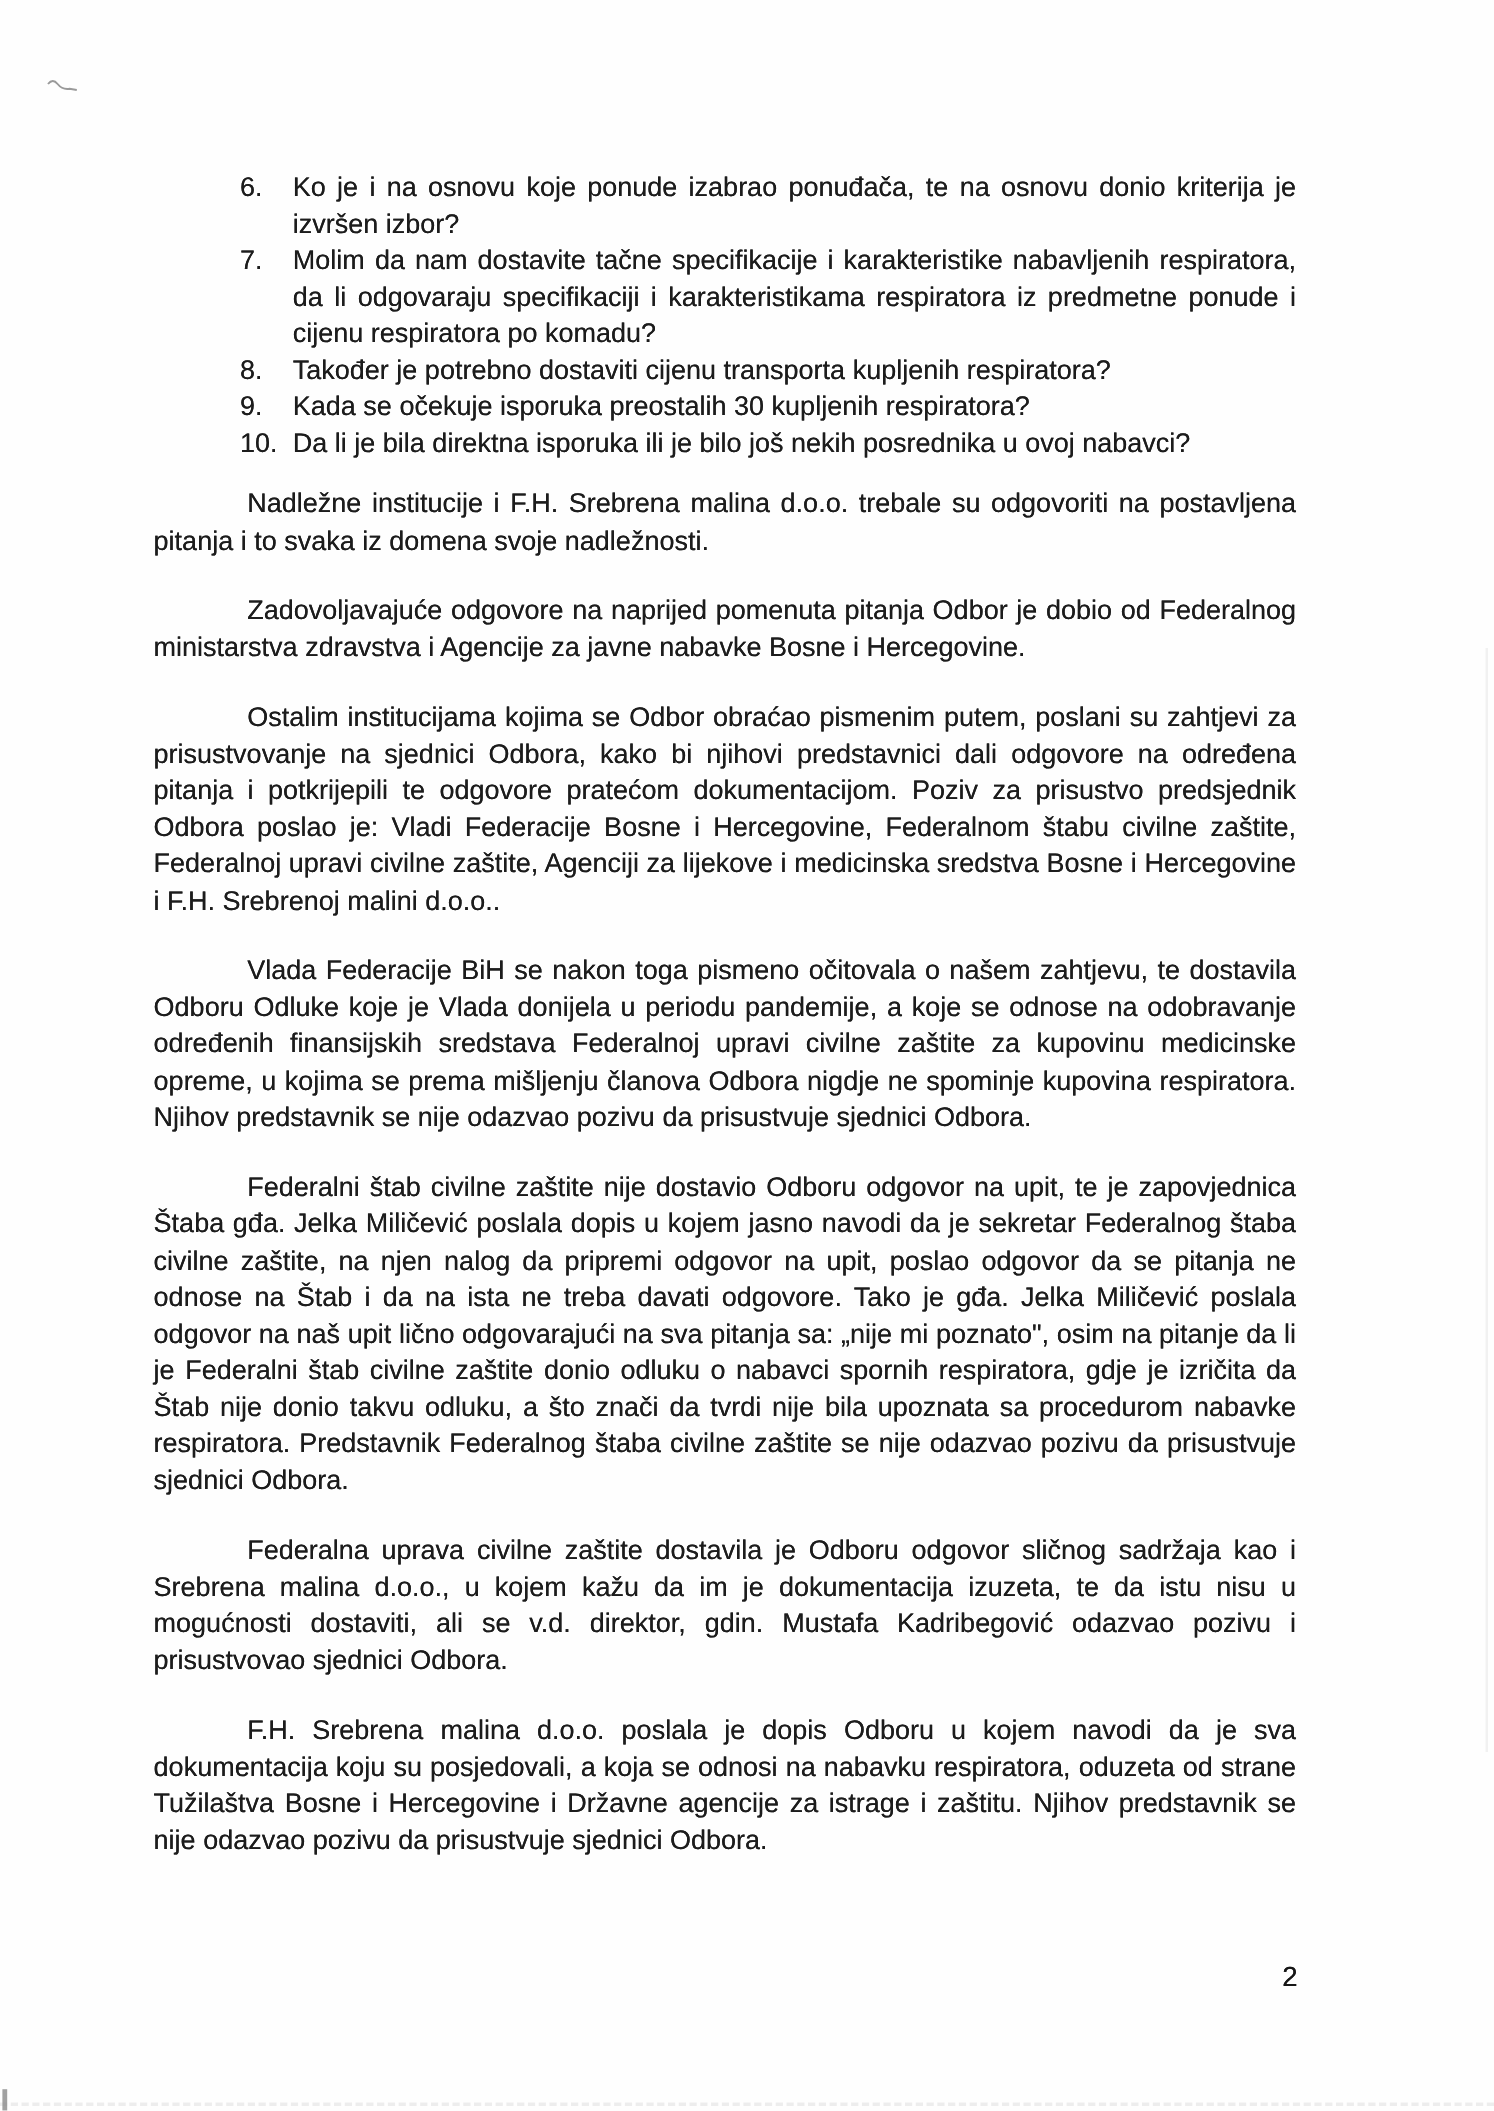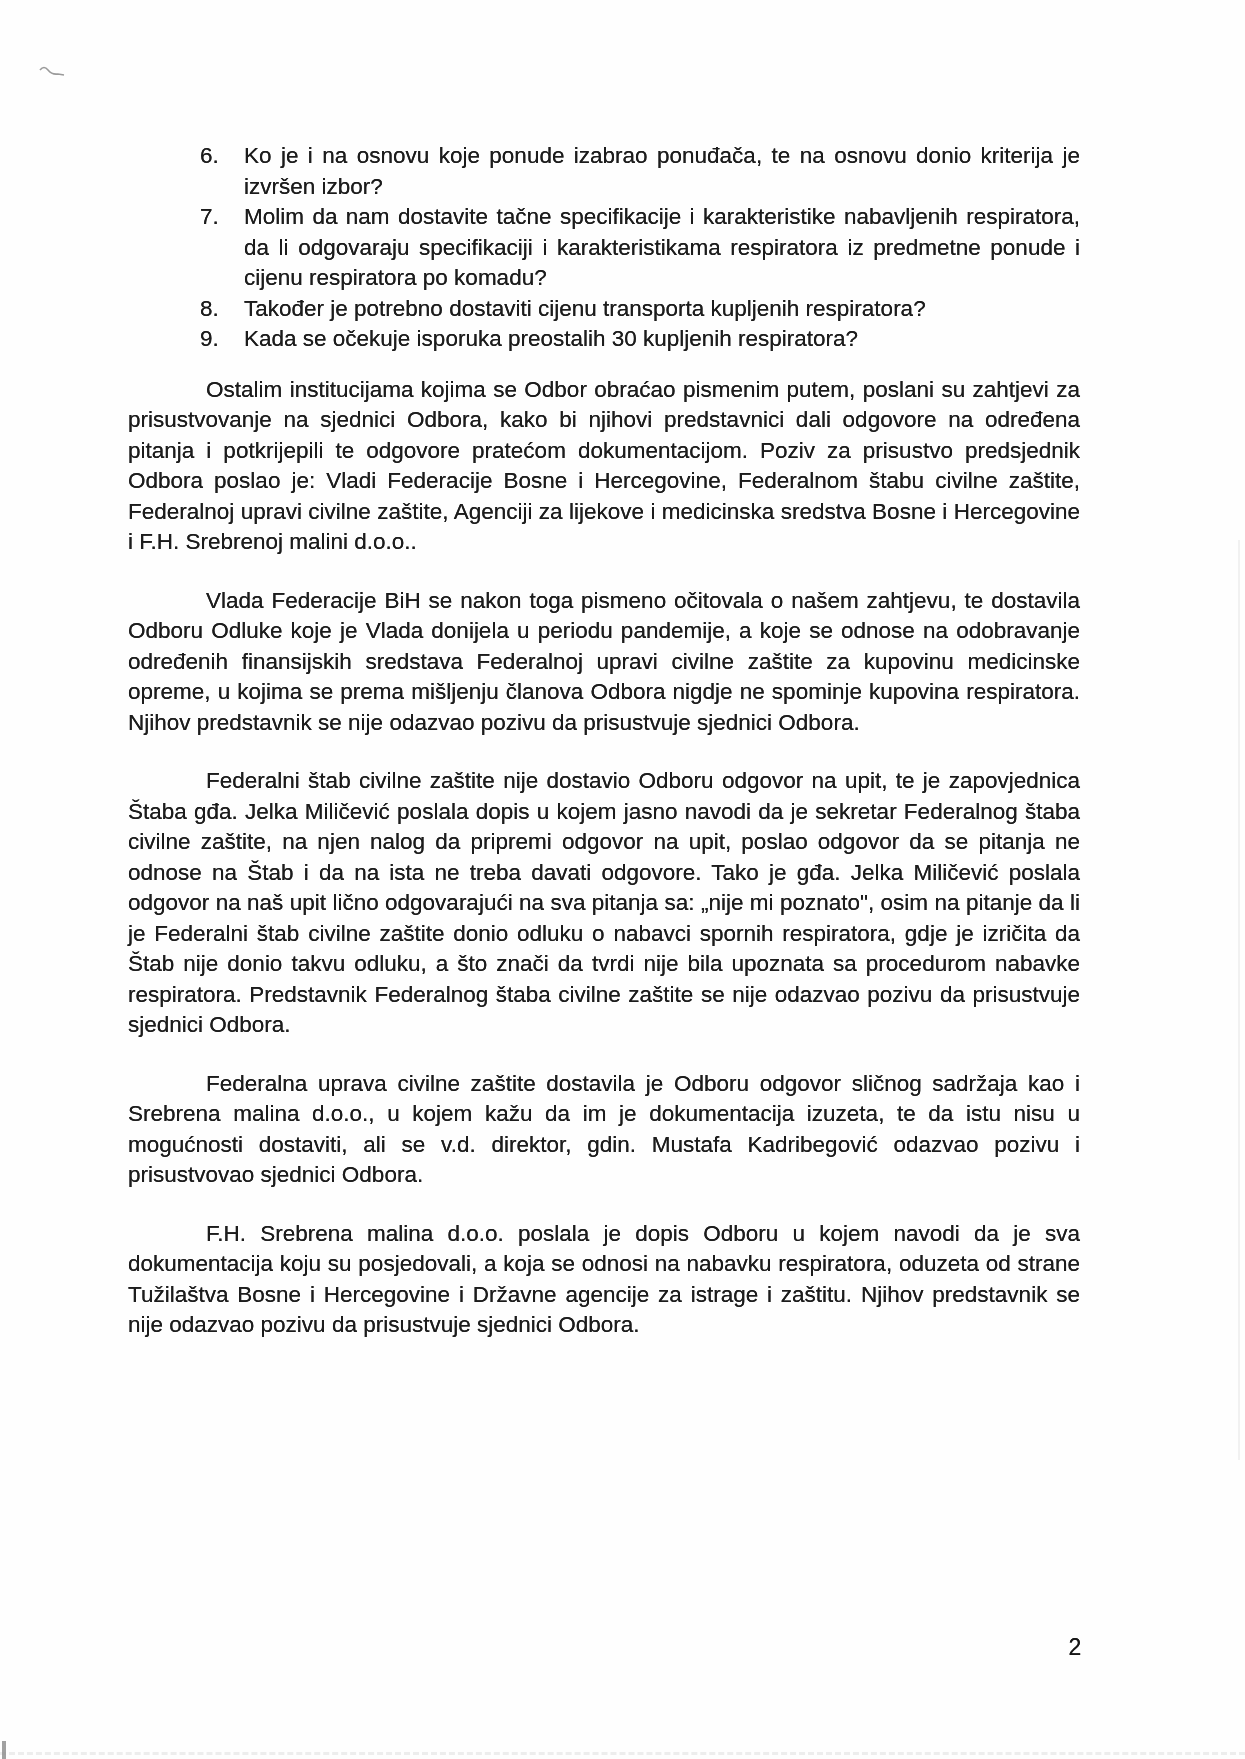--- a/index.html
+++ b/index.html
@@ -105,22 +105,28 @@
       <span class="qtext">Molim da nam dostavite tačne specifikacije i karakteristike nabavljenih respiratora, da li odgovaraju specifikaciji i karakteristikama respiratora iz predmetne ponude i cijenu respiratora po komadu?</span>
     </li>
     <li class="qitem">
       <span class="qnum">8.</span>
       <span class="qtext">Također je potrebno dostaviti cijenu transporta kupljenih respiratora?</span>
     </li>
     <li class="qitem">
       <span class="qnum">9.</span>
       <span class="qtext">Kada se očekuje isporuka preostalih 30 kupljenih respiratora?</span>
     </li>
+    <li class="qitem">
+      <span class="qnum">10.</span>
+      <span class="qtext">Da li je bila direktna isporuka ili je bilo još nekih posrednika u ovoj nabavci?</span>
+    </li>
   </ol>
 
+  <p class="para">Nadležne institucije i F.H. Srebrena malina d.o.o. trebale su odgovoriti na postavljena pitanja i to svaka iz domena svoje nadležnosti.</p>
+  <p class="para">Zadovoljavajuće odgovore na naprijed pomenuta pitanja Odbor je dobio od Federalnog ministarstva zdravstva i Agencije za javne nabavke Bosne i Hercegovine.</p>
   <p class="para">Ostalim institucijama kojima se Odbor obraćao pismenim putem, poslani su zahtjevi za prisustvovanje na sjednici Odbora, kako bi njihovi predstavnici dali odgovore na određena pitanja i potkrijepili te odgovore pratećom dokumentacijom. Poziv za prisustvo predsjednik Odbora poslao je: Vladi Federacije Bosne i Hercegovine, Federalnom štabu civilne zaštite, Federalnoj upravi civilne zaštite, Agenciji za lijekove i medicinska sredstva Bosne i Hercegovine i F.H. Srebrenoj malini d.o.o..</p>
   <p class="para">Vlada Federacije BiH se nakon toga pismeno očitovala o našem zahtjevu, te dostavila Odboru Odluke koje je Vlada donijela u periodu pandemije, a koje se odnose na odobravanje određenih finansijskih sredstava Federalnoj upravi civilne zaštite za kupovinu medicinske opreme, u kojima se prema mišljenju članova Odbora nigdje ne spominje kupovina respiratora. Njihov predstavnik se nije odazvao pozivu da prisustvuje sjednici Odbora.</p>
   <p class="para">Federalni štab civilne zaštite nije dostavio Odboru odgovor na upit, te je zapovjednica Štaba gđa. Jelka Miličević poslala dopis u kojem jasno navodi da je sekretar Federalnog štaba civilne zaštite, na njen nalog da pripremi odgovor na upit, poslao odgovor da se pitanja ne odnose na Štab i da na ista ne treba davati odgovore. Tako je gđa. Jelka Miličević poslala odgovor na naš upit lično odgovarajući na sva pitanja sa: „nije mi poznato", osim na pitanje da li je Federalni štab civilne zaštite donio odluku o nabavci spornih respiratora, gdje je izričita da Štab nije donio takvu odluku, a što znači da tvrdi nije bila upoznata sa procedurom nabavke respiratora. Predstavnik Federalnog štaba civilne zaštite se nije odazvao pozivu da prisustvuje sjednici Odbora.</p>
   <p class="para">Federalna uprava civilne zaštite dostavila je Odboru odgovor sličnog sadržaja kao i Srebrena malina d.o.o., u kojem kažu da im je dokumentacija izuzeta, te da istu nisu u mogućnosti dostaviti, ali se v.d. direktor, gdin. Mustafa Kadribegović odazvao pozivu i prisustvovao sjednici Odbora.</p>
   <p class="para">F.H. Srebrena malina d.o.o. poslala je dopis Odboru u kojem navodi da je sva dokumentacija koju su posjedovali, a koja se odnosi na nabavku respiratora, oduzeta od strane Tužilaštva Bosne i Hercegovine i Državne agencije za istrage i zaštitu. Njihov predstavnik se nije odazvao pozivu da prisustvuje sjednici Odbora.</p>
 
   <div class="pagenum">2</div>
 
   <div class="edge-line-right"></div>
   <div class="bottom-dashes"></div>

